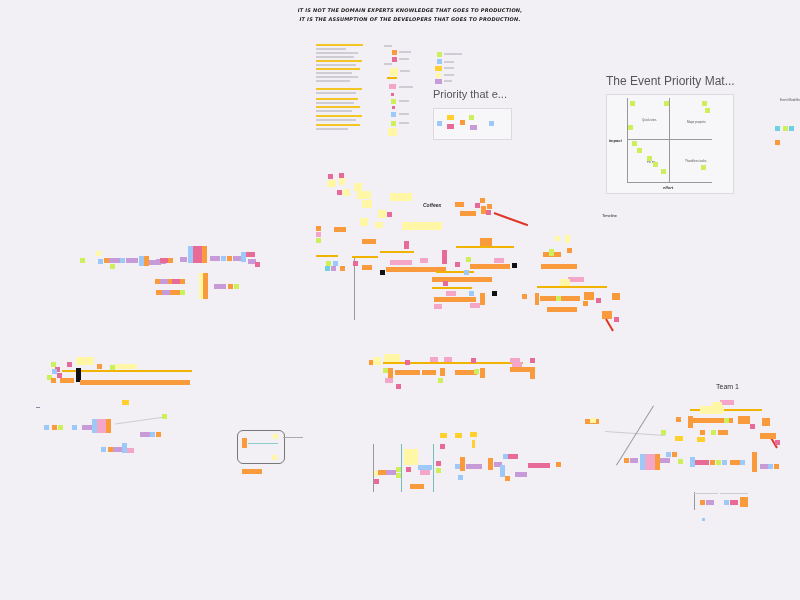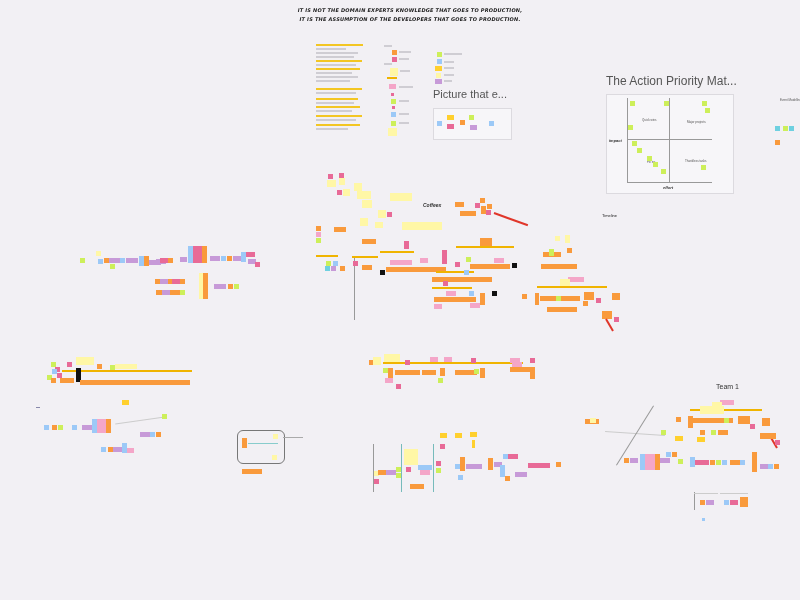--- a/index.html
+++ b/index.html
@@ -84,32 +84,32 @@
     <div class="s b" style="left:437px;top:59px;"></div>
       <div class="txtline" style="left:444px;top:61px;width:10px;"></div>
     <div class="s yo" style="left:435px;top:66px;width:7px;"></div>
       <div class="txtline" style="left:444px;top:67px;width:10px;"></div>
     <div class="s y" style="left:436px;top:73px;"></div>
       <div class="txtline" style="left:444px;top:74px;width:10px;"></div>
     <div class="s v" style="left:435px;top:79px;width:7px;"></div>
       <div class="txtline" style="left:444px;top:80px;width:8px;"></div>
   </div>
 
-  <div class="frame-title" style="left:433px;top:88px;font-size:11px;">Picture that e...</div>
+  <div class="frame-title" style="left:433px;top:88px;font-size:11px;">Priority that e...</div>
   <div class="frame" style="left:433px;top:108px;width:77px;height:30px;">
     <div class="s b" style="left:3px;top:12px;"></div>
     <div class="s yo" style="left:13px;top:6px;width:7px;"></div>
     <div class="s pk" style="left:13px;top:15px;width:7px;"></div>
     <div class="s o" style="left:26px;top:11px;"></div>
     <div class="s g" style="left:35px;top:6px;"></div>
     <div class="s v" style="left:36px;top:16px;width:7px;"></div>
     <div class="s b" style="left:55px;top:12px;"></div>
   </div>
 
-  <div class="frame-title" style="left:606px;top:74px;">The Action Priority Mat...</div>
+  <div class="frame-title" style="left:606px;top:74px;">The Event Priority Mat...</div>
   <div class="frame" style="left:606px;top:94px;width:126px;height:98px;">
     <div class="vl" style="left:20px;top:3px;height:84px;"></div>
     <div class="vl" style="left:62px;top:3px;height:84px;"></div>
     <div class="abs" style="left:20px;top:44px;width:85px;height:1px;background:#999;"></div>
     <div class="abs" style="left:20px;top:87px;width:85px;height:1px;background:#999;"></div>
     <div class="label-sm" style="left:2px;top:43px;">impact</div>
     <div class="label-sm" style="left:56px;top:90px;">effort</div>
     <div class="tiny" style="left:35px;top:23px;">Quick wins</div>
     <div class="tiny" style="left:80px;top:25px;">Major projects</div>
     <div class="tiny" style="left:40px;top:65px;">Fill ins</div>

